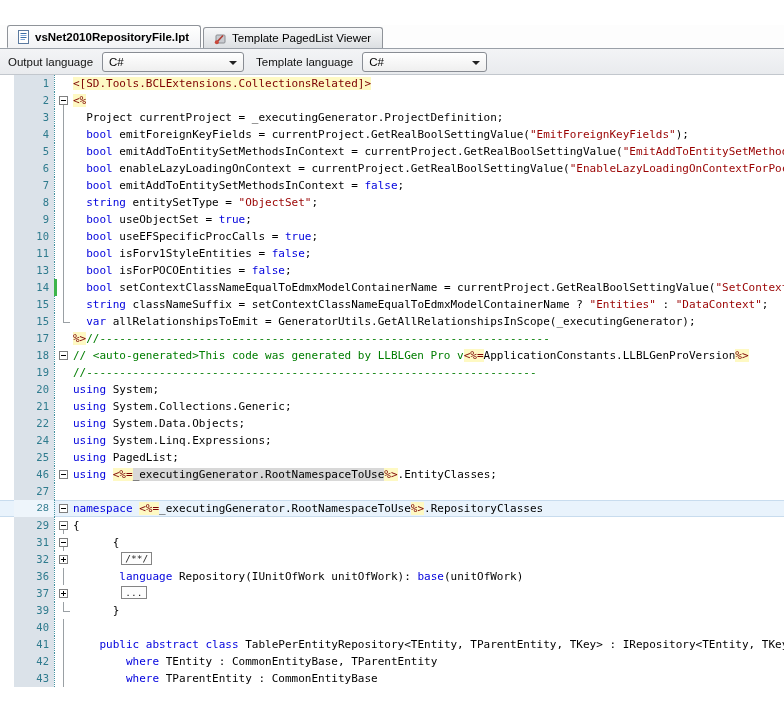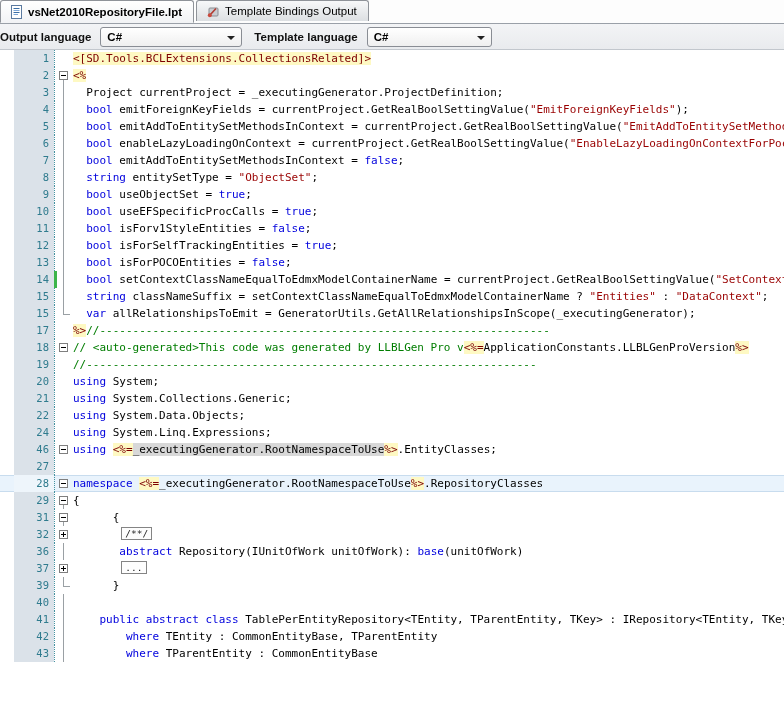--- a/index.html
+++ b/index.html
@@ -4,42 +4,42 @@
 <style>
   * { box-sizing: border-box; }
   html,body { margin:0; padding:0; }
   body {
     width:784px; height:702px; overflow:hidden;
     font-family:"Liberation Sans", sans-serif;
     background:#ffffff;
   }
   
   .tabbar{
-    height:23px; display:flex; 
-    background:#fdfdfd; position:relative;
+    height:23px; display:flex; align-items:flex-end; padding-left:7px;
+    background:#fdfdfd; position:relative;margin-top:25px;
   }
   .tab{
     display:flex; align-items:center; gap:5px;
     height:21px; padding:0 11px 0 9px; margin-right:2px;
     border:1px solid #8f9399; border-bottom:none;
     border-radius:3px 3px 0 0;
     background:linear-gradient(#f7f8f9,#dcdfe2);
     font-size:11.5px; color:#000; white-space:nowrap;
   }
   .tab.active{
     height:23px; font-weight:bold; z-index:2;
     background:linear-gradient(#ffffff,#f2f3f5);
     border-bottom:1px solid #f2f3f5;
   }
   
   .toolbar{
-    height:27px; display:flex; align-items:center; 
+    height:27px; display:flex; align-items:center; padding-left:8px;
     background:linear-gradient(#f3f4f6,#e9ebee);
     border-top:1px solid #9aa0a8; border-bottom:1px solid #c2c7cd;
-    font-size:11.5px; color:#111; position:relative; z-index:1;font-weight:bold;
+    font-size:11.5px; color:#111; position:relative; z-index:1;
   }
   .tb-label{ margin-right:9px; }
   .dd{
     position:relative; height:20px; display:flex; align-items:center;
     padding-left:6px; margin-right:12px;
     border:1px solid #898d94; border-radius:3px;
     background:linear-gradient(#ffffff,#efefef);
     font-size:11.5px; color:#000;
   }
   .dd-out{ width:142px; } .dd-tpl{ width:125px; }
@@ -53,21 +53,21 @@
     height:652px; overflow:hidden; background:#fff;
     font-family:"DejaVu Sans Mono", monospace; font-size:11px;
   }
   .row{ display:flex; height:17px; line-height:17px; white-space:pre; }
   .row.cur{ background:#e9f3fc;
     box-shadow: inset 0 1px 0 #c8dcee, inset 0 -1px 0 #c8dcee; }
   .ln{
     flex:0 0 40px; width:40px; text-align:right; padding-right:5px;
     margin-left:14px; background:#dbe2e9; color:#2f7b8e; font-size:10.5px;
   }
-  .row.cur .ln{ background:#eef5fb; }
+  .row.cur .ln{ background:#eef5fb;font-family:Liberation Mono, monospace; }
   .sep{ flex:0 0 3px; border-left:1px dotted #44929f; }
   .sep.chg{ border-left:none; background:#3db54a; }
   .fold{ flex:0 0 16px; position:relative; }
   .code{ flex:1 1 auto; overflow:hidden; color:#000; }
   
   .fbox{ position:absolute; left:2px; top:4px; width:9px; height:9px;
          border:1px solid #7f7f7f; background:#fff; }
   .fbox.minus::after{ content:""; position:absolute; left:1px; top:3px;
          width:5px; height:1px; background:#000; }
   .fbox.plus::after{ content:""; position:absolute; left:1px; top:3px;
@@ -107,21 +107,21 @@
     <span>vsNet2010RepositoryFile.lpt</span>
   </div>
   <div class="tab">
     <span class="tab-icon">
       <svg width="14" height="14" viewBox="0 0 14 14">
         <rect x="3" y="4" width="9" height="8" rx="1" fill="#c9ccd1" stroke="#8a8d92"></rect>
         <path d="M3 12 L10 4.5" stroke="#b03a30" stroke-width="1.6" fill="none"></path>
         <circle cx="3.8" cy="11.2" r="2" fill="#c9493c"></circle>
       </svg>
     </span>
-    <span>Template Bindings Output</span>
+    <span>Template PagedList Viewer</span>
   </div>
 </div>
 
 <div class="toolbar">
   <span class="tb-label">Output language</span>
   <div class="dd dd-out">
     <span>C#</span>
     <span class="arr"></span>
   </div>
   <span class="tb-label">Template language</span>
@@ -136,38 +136,38 @@
     <div class="row"><span class="ln">2</span><span class="sep"></span><span class="fold"><span class="fbox minus"></span><span class="tail"></span></span><span class="code"><span class="sg-t">&lt;%</span></span></div>
     <div class="row"><span class="ln">3</span><span class="sep"></span><span class="fold"><span class="vln"></span></span><span class="code"><span class="sg-p">  Project currentProject = _executingGenerator.ProjectDefinition;</span></span></div>
     <div class="row"><span class="ln">4</span><span class="sep"></span><span class="fold"><span class="vln"></span></span><span class="code"><span class="sg-p">  </span><span class="sg-k">bool</span><span class="sg-p"> emitForeignKeyFields = currentProject.GetRealBoolSettingValue(</span><span class="sg-s">"EmitForeignKeyFields"</span><span class="sg-p">);</span></span></div>
     <div class="row"><span class="ln">5</span><span class="sep"></span><span class="fold"><span class="vln"></span></span><span class="code"><span class="sg-p">  </span><span class="sg-k">bool</span><span class="sg-p"> emitAddToEntitySetMethodsInContext = currentProject.GetRealBoolSettingValue(</span><span class="sg-s">"EmitAddToEntitySetMethodsInContext"</span></span></div>
     <div class="row"><span class="ln">6</span><span class="sep"></span><span class="fold"><span class="vln"></span></span><span class="code"><span class="sg-p">  </span><span class="sg-k">bool</span><span class="sg-p"> enableLazyLoadingOnContext = currentProject.GetRealBoolSettingValue(</span><span class="sg-s">"EnableLazyLoadingOnContextForPoco"</span></span></div>
     <div class="row"><span class="ln">7</span><span class="sep"></span><span class="fold"><span class="vln"></span></span><span class="code"><span class="sg-p">  </span><span class="sg-k">bool</span><span class="sg-p"> emitAddToEntitySetMethodsInContext = </span><span class="sg-k">false</span><span class="sg-p">;</span></span></div>
     <div class="row"><span class="ln">8</span><span class="sep"></span><span class="fold"><span class="vln"></span></span><span class="code"><span class="sg-p">  </span><span class="sg-k">string</span><span class="sg-p"> entitySetType = </span><span class="sg-s">"ObjectSet"</span><span class="sg-p">;</span></span></div>
     <div class="row"><span class="ln">9</span><span class="sep"></span><span class="fold"><span class="vln"></span></span><span class="code"><span class="sg-p">  </span><span class="sg-k">bool</span><span class="sg-p"> useObjectSet = </span><span class="sg-k">true</span><span class="sg-p">;</span></span></div>
     <div class="row"><span class="ln">10</span><span class="sep"></span><span class="fold"><span class="vln"></span></span><span class="code"><span class="sg-p">  </span><span class="sg-k">bool</span><span class="sg-p"> useEFSpecificProcCalls = </span><span class="sg-k">true</span><span class="sg-p">;</span></span></div>
     <div class="row"><span class="ln">11</span><span class="sep"></span><span class="fold"><span class="vln"></span></span><span class="code"><span class="sg-p">  </span><span class="sg-k">bool</span><span class="sg-p"> isForv1StyleEntities = </span><span class="sg-k">false</span><span class="sg-p">;</span></span></div>
-    <div class="row"><span class="ln">12</span><span class="sep"></span><span class="fold"><span class="vln"></span></span><span class="code"><span class="sg-p">  </span><span class="sg-k">bool</span><span class="sg-p"> isForSelfTrackingEntities = </span><span class="sg-k">true</span><span class="sg-p">;</span></span></div>
     <div class="row"><span class="ln">13</span><span class="sep"></span><span class="fold"><span class="vln"></span></span><span class="code"><span class="sg-p">  </span><span class="sg-k">bool</span><span class="sg-p"> isForPOCOEntities = </span><span class="sg-k">false</span><span class="sg-p">;</span></span></div>
     <div class="row"><span class="ln">14</span><span class="sep chg"></span><span class="fold"><span class="vln"></span></span><span class="code"><span class="sg-p">  </span><span class="sg-k">bool</span><span class="sg-p"> setContextClassNameEqualToEdmxModelContainerName = currentProject.GetRealBoolSettingValue(</span><span class="sg-s">"SetContextClassNameEqualToEdmxModelContainerName"</span></span></div>
     <div class="row"><span class="ln">15</span><span class="sep"></span><span class="fold"><span class="vln"></span></span><span class="code"><span class="sg-p">  </span><span class="sg-k">string</span><span class="sg-p"> classNameSuffix = setContextClassNameEqualToEdmxModelContainerName ? </span><span class="sg-s">"Entities"</span><span class="sg-p"> : </span><span class="sg-s">"DataContext"</span><span class="sg-p">;</span></span></div>
     <div class="row"><span class="ln">15</span><span class="sep"></span><span class="fold"><span class="vend"></span><span class="hend"></span></span><span class="code"><span class="sg-p">  </span><span class="sg-k">var</span><span class="sg-p"> allRelationshipsToEmit = GeneratorUtils.GetAllRelationshipsInScope(_executingGenerator);</span></span></div>
     <div class="row"><span class="ln">17</span><span class="sep"></span><span class="fold"></span><span class="code"><span class="sg-t">%&gt;</span><span class="sg-c">//--------------------------------------------------------------------</span></span></div>
     <div class="row"><span class="ln">18</span><span class="sep"></span><span class="fold"><span class="fbox minus"></span></span><span class="code"><span class="sg-c">// &lt;auto-generated&gt;This code was generated by LLBLGen Pro v</span><span class="sg-t">&lt;%=</span><span class="sg-p">ApplicationConstants.LLBLGenProVersion</span><span class="sg-t">%&gt;</span></span></div>
     <div class="row"><span class="ln">19</span><span class="sep"></span><span class="fold"></span><span class="code"><span class="sg-c">//--------------------------------------------------------------------</span></span></div>
     <div class="row"><span class="ln">20</span><span class="sep"></span><span class="fold"></span><span class="code"><span class="sg-k">using</span><span class="sg-p"> System;</span></span></div>
     <div class="row"><span class="ln">21</span><span class="sep"></span><span class="fold"></span><span class="code"><span class="sg-k">using</span><span class="sg-p"> System.Collections.Generic;</span></span></div>
     <div class="row"><span class="ln">22</span><span class="sep"></span><span class="fold"></span><span class="code"><span class="sg-k">using</span><span class="sg-p"> System.Data.Objects;</span></span></div>
     <div class="row"><span class="ln">24</span><span class="sep"></span><span class="fold"></span><span class="code"><span class="sg-k">using</span><span class="sg-p"> System.Linq.Expressions;</span></span></div>
+    <div class="row"><span class="ln">25</span><span class="sep"></span><span class="fold"></span><span class="code"><span class="sg-k">using</span><span class="sg-p"> PagedList;</span></span></div>
     <div class="row"><span class="ln">46</span><span class="sep"></span><span class="fold"><span class="fbox minus"></span></span><span class="code"><span class="sg-k">using</span><span class="sg-p"> </span><span class="sg-t">&lt;%=</span><span class="sg-h">_executingGenerator.RootNamespaceToUse</span><span class="sg-t">%&gt;</span><span class="sg-p">.EntityClasses;</span></span></div>
     <div class="row"><span class="ln">27</span><span class="sep"></span><span class="fold"></span><span class="code"></span></div>
     <div class="row cur"><span class="ln">28</span><span class="sep"></span><span class="fold"><span class="fbox minus"></span></span><span class="code"><span class="sg-k">namespace</span><span class="sg-p"> </span><span class="sg-t">&lt;%=</span><span class="sg-p">_executingGenerator.RootNamespaceToUse</span><span class="sg-t">%&gt;</span><span class="sg-p">.RepositoryClasses</span></span></div>
     <div class="row"><span class="ln">29</span><span class="sep"></span><span class="fold"><span class="fbox minus"></span><span class="tail"></span></span><span class="code"><span class="sg-p">{</span></span></div>
     <div class="row"><span class="ln">31</span><span class="sep"></span><span class="fold"><span class="fbox minus"></span><span class="tail"></span></span><span class="code"><span class="sg-p">      {</span></span></div>
     <div class="row"><span class="ln">32</span><span class="sep"></span><span class="fold"><span class="fbox plus"></span></span><span class="code"><span class="sg-p">       </span><span class="sg-b">/**/</span></span></div>
-    <div class="row"><span class="ln">36</span><span class="sep"></span><span class="fold"><span class="vln"></span></span><span class="code"><span class="sg-p">       </span><span class="sg-k">abstract</span><span class="sg-p"> Repository(IUnitOfWork unitOfWork): </span><span class="sg-k">base</span><span class="sg-p">(unitOfWork)</span></span></div>
+    <div class="row"><span class="ln">36</span><span class="sep"></span><span class="fold"><span class="vln"></span></span><span class="code"><span class="sg-p">       </span><span class="sg-k">language</span><span class="sg-p"> Repository(IUnitOfWork unitOfWork): </span><span class="sg-k">base</span><span class="sg-p">(unitOfWork)</span></span></div>
     <div class="row"><span class="ln">37</span><span class="sep"></span><span class="fold"><span class="fbox plus"></span></span><span class="code"><span class="sg-p">       </span><span class="sg-b">...</span></span></div>
     <div class="row"><span class="ln">39</span><span class="sep"></span><span class="fold"><span class="vend"></span><span class="hend"></span></span><span class="code"><span class="sg-p">      }</span></span></div>
     <div class="row"><span class="ln">40</span><span class="sep"></span><span class="fold"><span class="vln"></span></span><span class="code"></span></div>
     <div class="row"><span class="ln">41</span><span class="sep"></span><span class="fold"><span class="vln"></span></span><span class="code"><span class="sg-p">    </span><span class="sg-k">public abstract class</span><span class="sg-p"> TablePerEntityRepository&lt;TEntity, TParentEntity, TKey&gt; : IRepository&lt;TEntity, TKey&gt;</span></span></div>
     <div class="row"><span class="ln">42</span><span class="sep"></span><span class="fold"><span class="vln"></span></span><span class="code"><span class="sg-p">        </span><span class="sg-k">where</span><span class="sg-p"> TEntity : CommonEntityBase, TParentEntity</span></span></div>
     <div class="row"><span class="ln">43</span><span class="sep"></span><span class="fold"><span class="vln"></span></span><span class="code"><span class="sg-p">        </span><span class="sg-k">where</span><span class="sg-p"> TParentEntity : CommonEntityBase</span></span></div>
   </div>
 
 </body></html>

